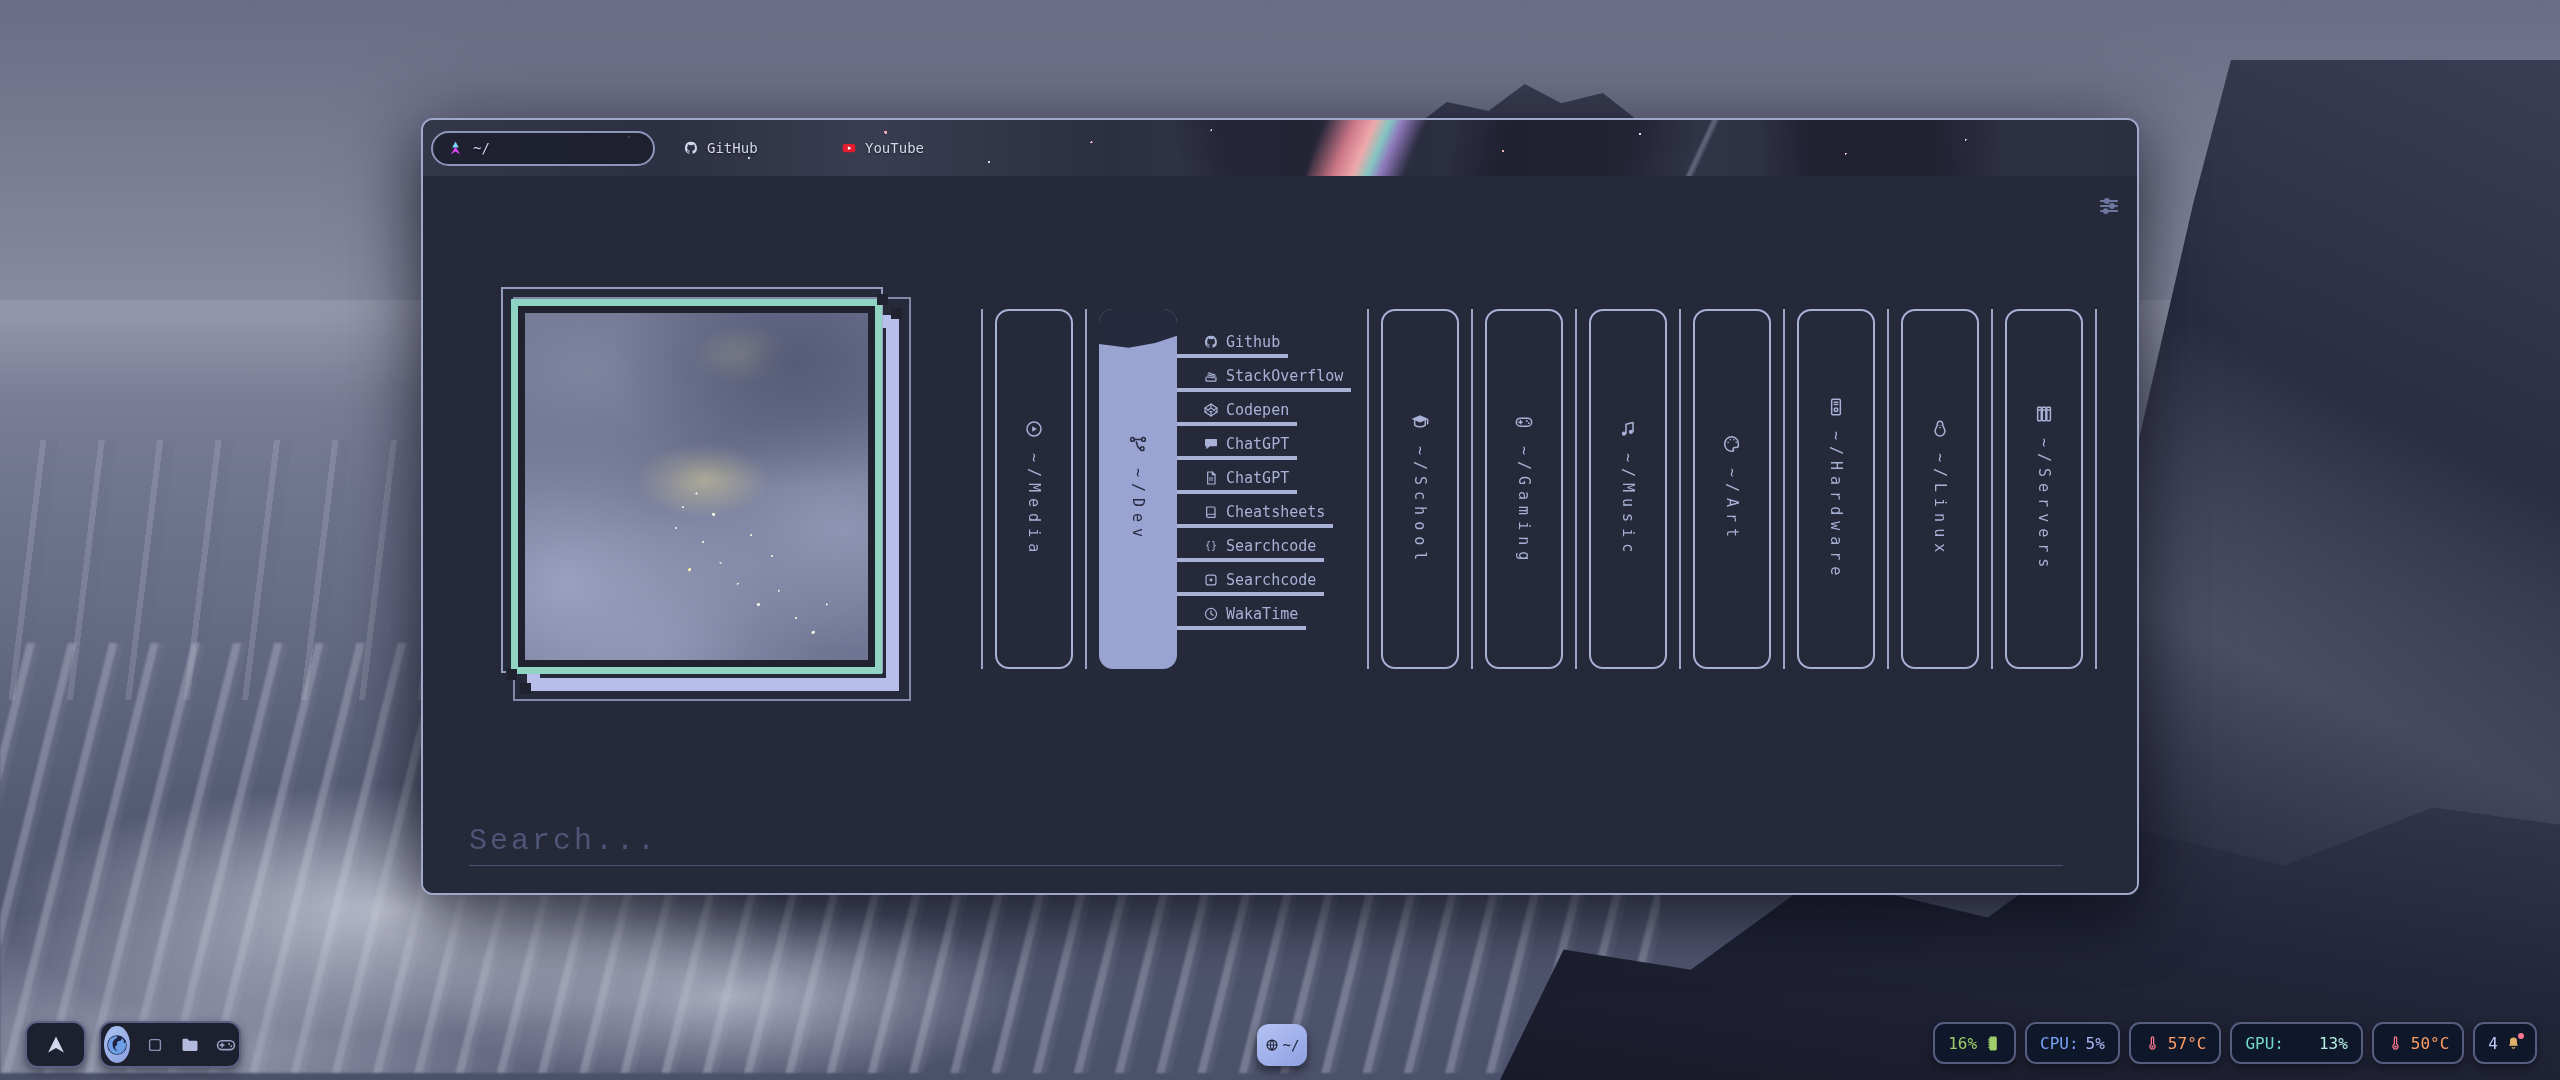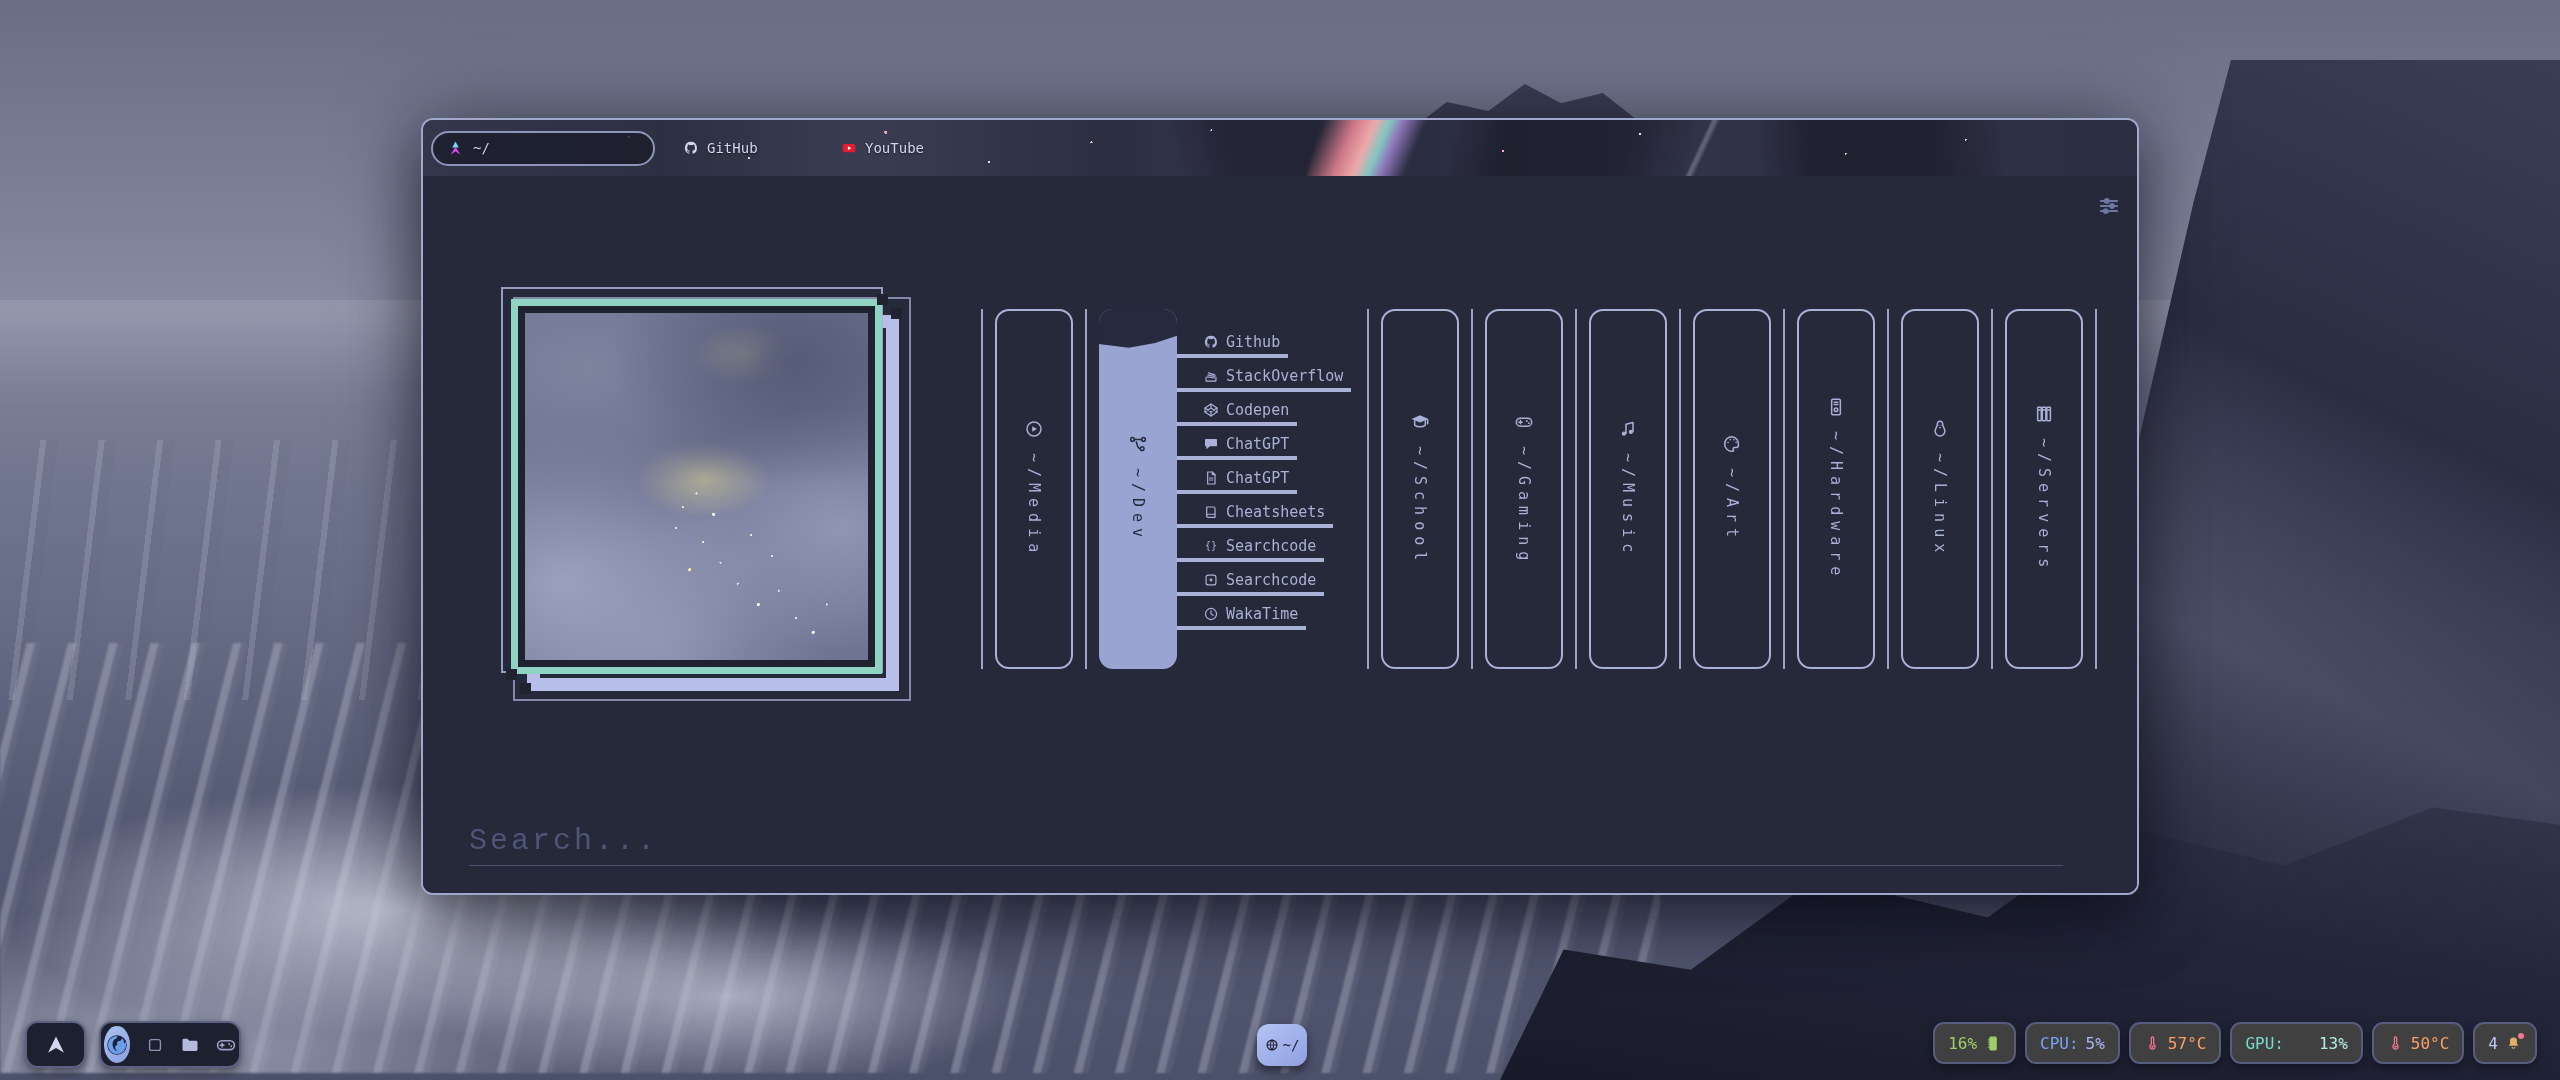--- a/index.html
+++ b/index.html
@@ -163,21 +163,21 @@
     background:linear-gradient(135deg,#a9c4ee 0%,#8d9fe2 100%);
     display:flex; align-items:center; justify-content:center; cursor:pointer; }
   .ff-badge svg { width:26px; height:26px; }
   .folder-ic { color:#b3baе0; color:#b3bade; }
   .active-win { left:1257px; top:1024px; width:50px; height:42px; border-radius:12px;
     background:linear-gradient(145deg,#b5c3f3 0%,#8fa0e2 100%); border:none;
     box-shadow:0 5px 10px rgba(8,9,16,.55); display:flex; align-items:center; justify-content:center;
     gap:4px; color:#1f2335; font-size:14px; position:absolute; cursor:pointer; }
   .active-win .aw-icon { width:14px; height:14px; }
   .stats { position:absolute; right:23px; top:1022px; height:42px; display:flex; gap:9px; }
-  .stat-chip { height:42px; background:#404040; border:2px solid #565d7e; border-radius:11px;
+  .stat-chip { height:42px; background:#0f172a; border:2px solid #565d7e; border-radius:11px;
     display:flex; align-items:center; gap:7px; padding:0 13px; font-size:16px; cursor:pointer;
     box-shadow:0 4px 9px rgba(8,9,16,.5); position:relative; }
   .stat-icon { width:17px; height:17px; position:relative; }
   .alert-dot { position:absolute; width:6px; height:6px; border-radius:50%; background:#f7768e;
     right:-2px; top:-2px; }
 </style>
 </head>
 <body>
 
 <div class="stage">

